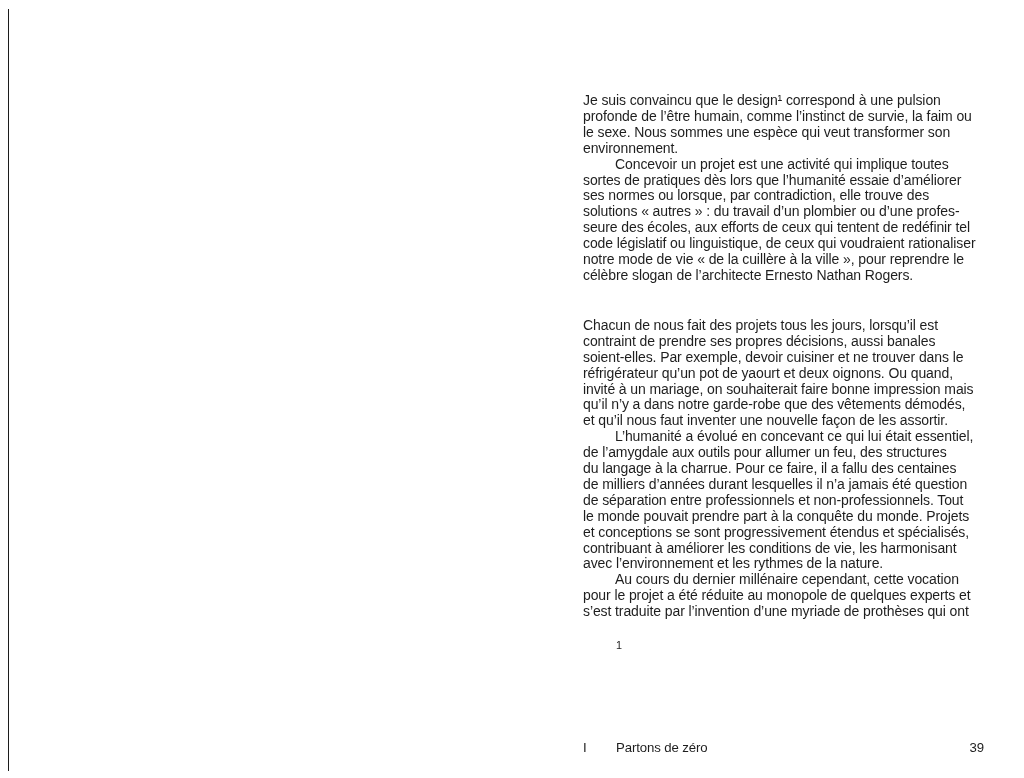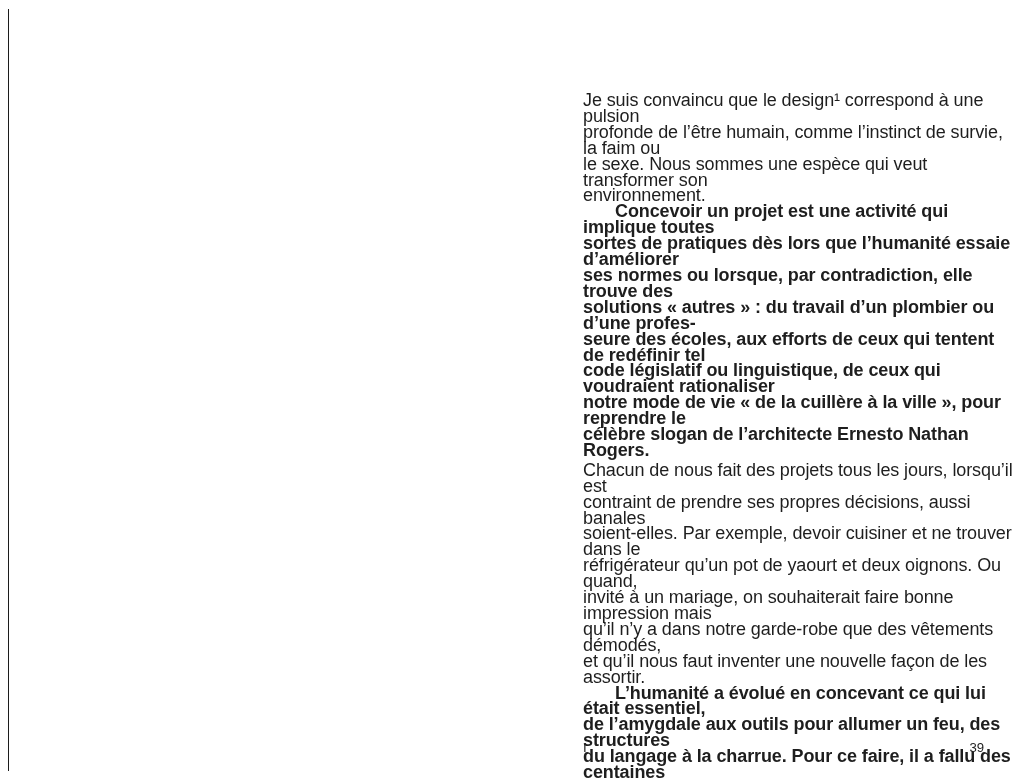--- a/index.html
+++ b/index.html
@@ -24,28 +24,28 @@
     background: #1c1c1c;
   }
   .text-column {
     position: absolute;
     left: 583px;
     top: 93px;
     width: 435px;
   }
   .para {
     margin: 0;
-    font-size: 18px;
+    font-size: 14px;
     line-height: 15.9px;
     letter-spacing: -0.1px;
     white-space: pre-line;
     color: #1e1e1e;
   }
-  .para.indent { text-indent: 32px; font-weight: bold; }
-  .para.gap { margin-top: 4px; }
+  .para.indent { text-indent: 32px; }
+  .para.gap { margin-top: 34px; }
   .footnote {
     margin-top: 18px;
     padding-left: 33px;
     display: flex;
     align-items: flex-start;
     font-size: 10.8px;
     line-height: 15.2px;
     letter-spacing: -0.05px;
   }
   .fn-marker {
@@ -97,22 +97,26 @@
 et qu’il nous faut inventer une nouvelle façon de les assortir.</p>
   <p class="para indent">L’humanité a évolué en concevant ce qui lui était essentiel,
 de l’amygdale aux outils pour allumer un feu, des structures
 du langage à la charrue. Pour ce faire, il a fallu des centaines
 de milliers d’années durant lesquelles il n’a jamais été question
 de séparation entre professionnels et non-professionnels. Tout
 le monde pouvait prendre part à la conquête du monde. Projets
 et conceptions se sont progressivement étendus et spécialisés,
 contribuant à améliorer les conditions de vie, les harmonisant
 avec l’environnement et les rythmes de la nature.</p>
+  <p class="para indent">Au cours du dernier millénaire cependant, cette vocation
+pour le projet a été réduite au monopole de quelques experts et
+s’est traduite par l’invention d’une myriade de prothèses qui ont</p>
 
   <div class="footnote">
     <span class="fn-marker">1</span>
   </div>
 </main>
 
 <footer class="running-footer">
   <span class="chap-num">I</span>
+  <span class="chap-title">Partons de zéro</span>
   <span class="page-num">39</span>
 </footer>
 
 </body></html>

